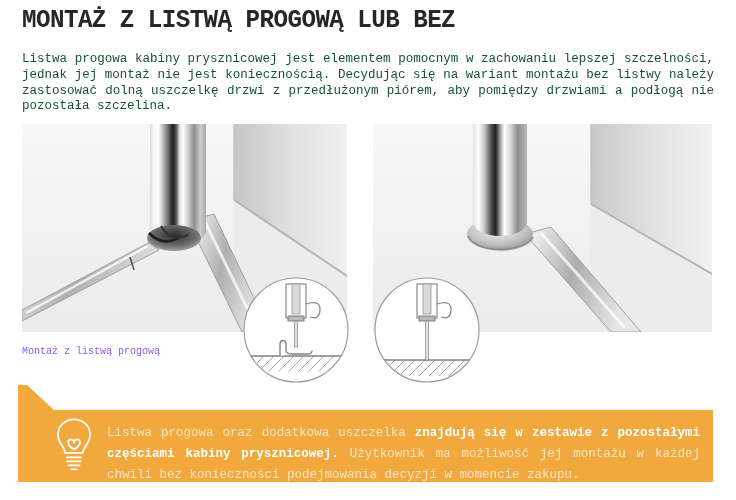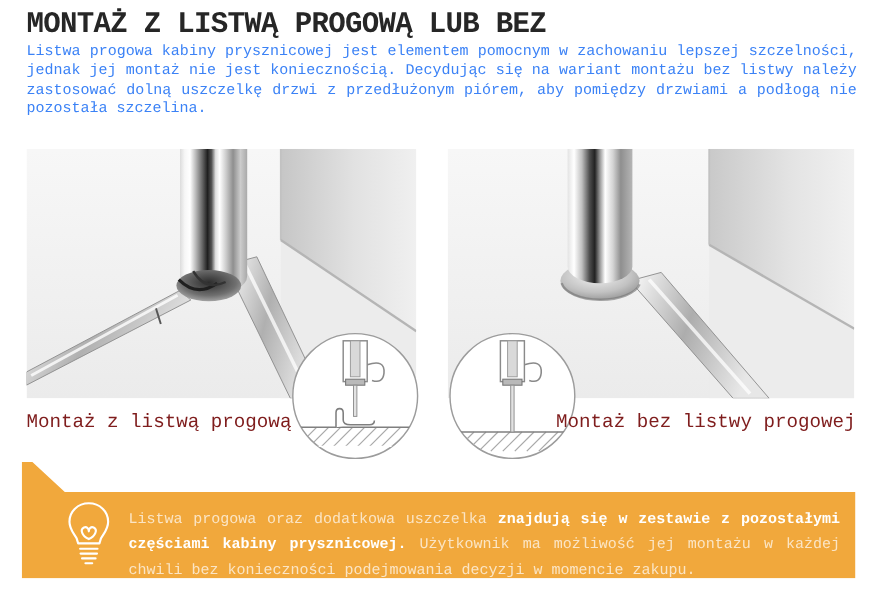--- a/index.html
+++ b/index.html
@@ -12,42 +12,42 @@
   }
   
   .title{
     position:absolute;left:22px;top:6px;margin:0;
     font-size:25px;line-height:30px;font-weight:bold;
     letter-spacing:-0.6px;color:#262626;
     transform:scaleX(0.97);transform-origin:left center;
     white-space:nowrap;
   }
   .intro{
-    position:absolute;left:22px;top:36px;width:692px;margin:0;
-    font-size:12.5px;line-height:15.8px;color:#3b82f6;
+    position:absolute;left:22px;top:52px;width:692px;margin:0;
+    font-size:12.5px;line-height:15.8px;color:#14532d;
     text-align:justify;
   }
   
   .photo{
     position:absolute;top:124px;height:208px;overflow:hidden;
   }
   .photo.left{left:22px;width:325px;}
   .photo.right{left:373px;width:339px;}
   .photo svg{display:block;width:100%;height:100%;}
   
   .diagram{
     position:absolute;top:276px;width:108px;height:108px;
   }
   .diagram.left{left:242px;}
   .diagram.right{left:373px;}
   .diagram svg{display:block;width:100%;height:100%;}
   
   .caption{
     position:absolute;top:343px;margin:0;
-    font-size:16px;line-height:18px;color:#7f1d1d;
+    font-size:10px;line-height:18px;color:#8b5cf6;
   }
   .caption.left{left:22px;}
   .caption.right{right:23px;text-align:right;}
   
   .banner{
     position:absolute;left:18px;top:385px;width:695px;height:97px;
     background:#F1A83C;
     clip-path:polygon(0 0, 9px 0, 36px 25px, 100% 25px, 100% 100%, 0 100%);
   }
   .banner-bulb{
@@ -242,21 +242,20 @@
       <rect x="44" y="8" width="20" height="34" fill="#ffffff" stroke="#8a8a8a" stroke-width="1.2"></rect>
       <rect x="50" y="8" width="8" height="30" fill="#d9d9d9" stroke="#9a9a9a" stroke-width="0.8"></rect>
       <rect x="46" y="40" width="16" height="5" fill="#b9b9b9" stroke="#777777" stroke-width="0.9"></rect>
       <path d="M64,28 q15,-5 14,7 q-1,9 -10,6" stroke="#8a8a8a" stroke-width="1.3" fill="none"></path>
 
       <rect x="52.6" y="45" width="2.8" height="39" fill="#e2e2e2" stroke="#8f8f8f" stroke-width="0.8"></rect>
     </svg>
   </div>
 
   <p class="caption left">Montaż z listwą progową</p>
-  <p class="caption right">Montaż bez listwy progowej</p>
 
   <div class="banner">
     <svg class="banner-bulb" viewBox="0 0 60 72" fill="none" stroke="#ffffff" stroke-width="2.2" stroke-linecap="round" stroke-linejoin="round">
       <path d="M30,3 C41.5,3 50,11.5 50,22 C50,30 45,34.5 42.5,39.5 L41,44.5 L19,44.5 L17.5,39.5 C15,34.5 10,30 10,22 C10,11.5 18.5,3 30,3 Z"></path>
       <path d="M30,40 C23,37 20.5,30 25,28 C28,26.8 30,29.5 30,32 C30,29.5 32,26.8 35,28 C39.5,30 37,37 30,40 Z"></path>
       <path d="M21,50 L39,50"></path>
       <path d="M21.5,55 L38.5,55"></path>
       <path d="M23,60 L37,60"></path>
       <path d="M26.5,65 L33.5,65"></path>
     </svg>

